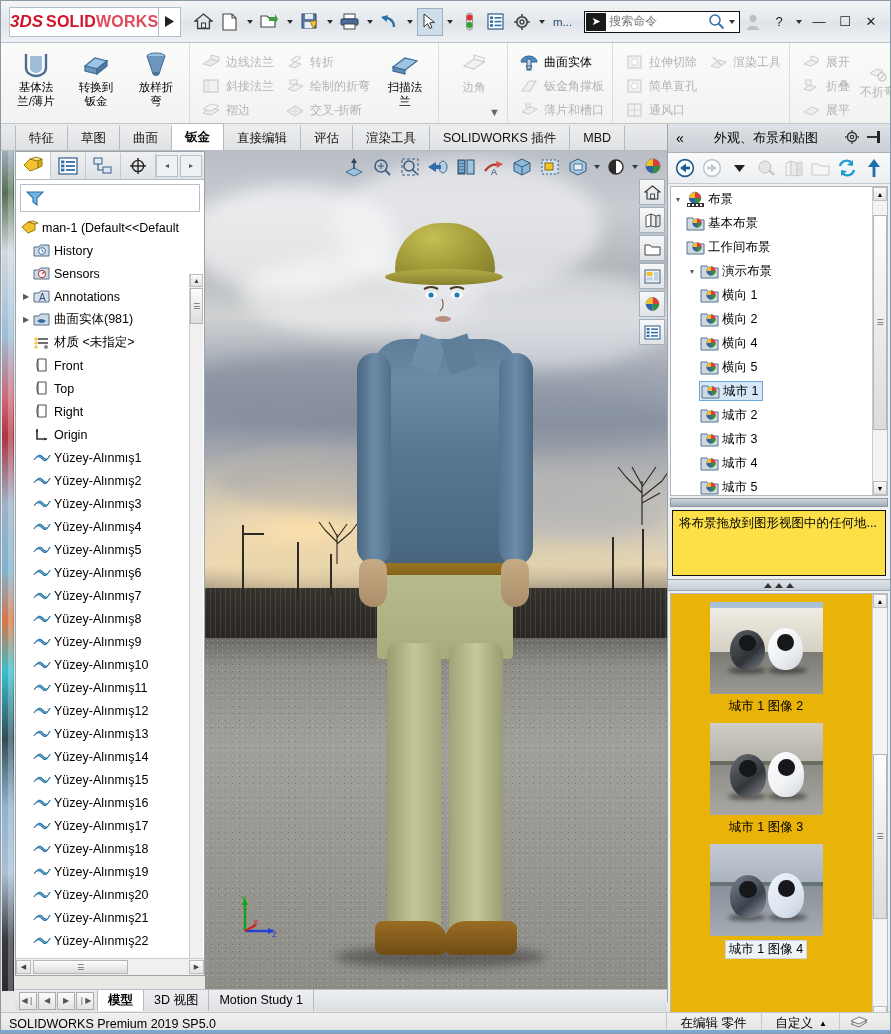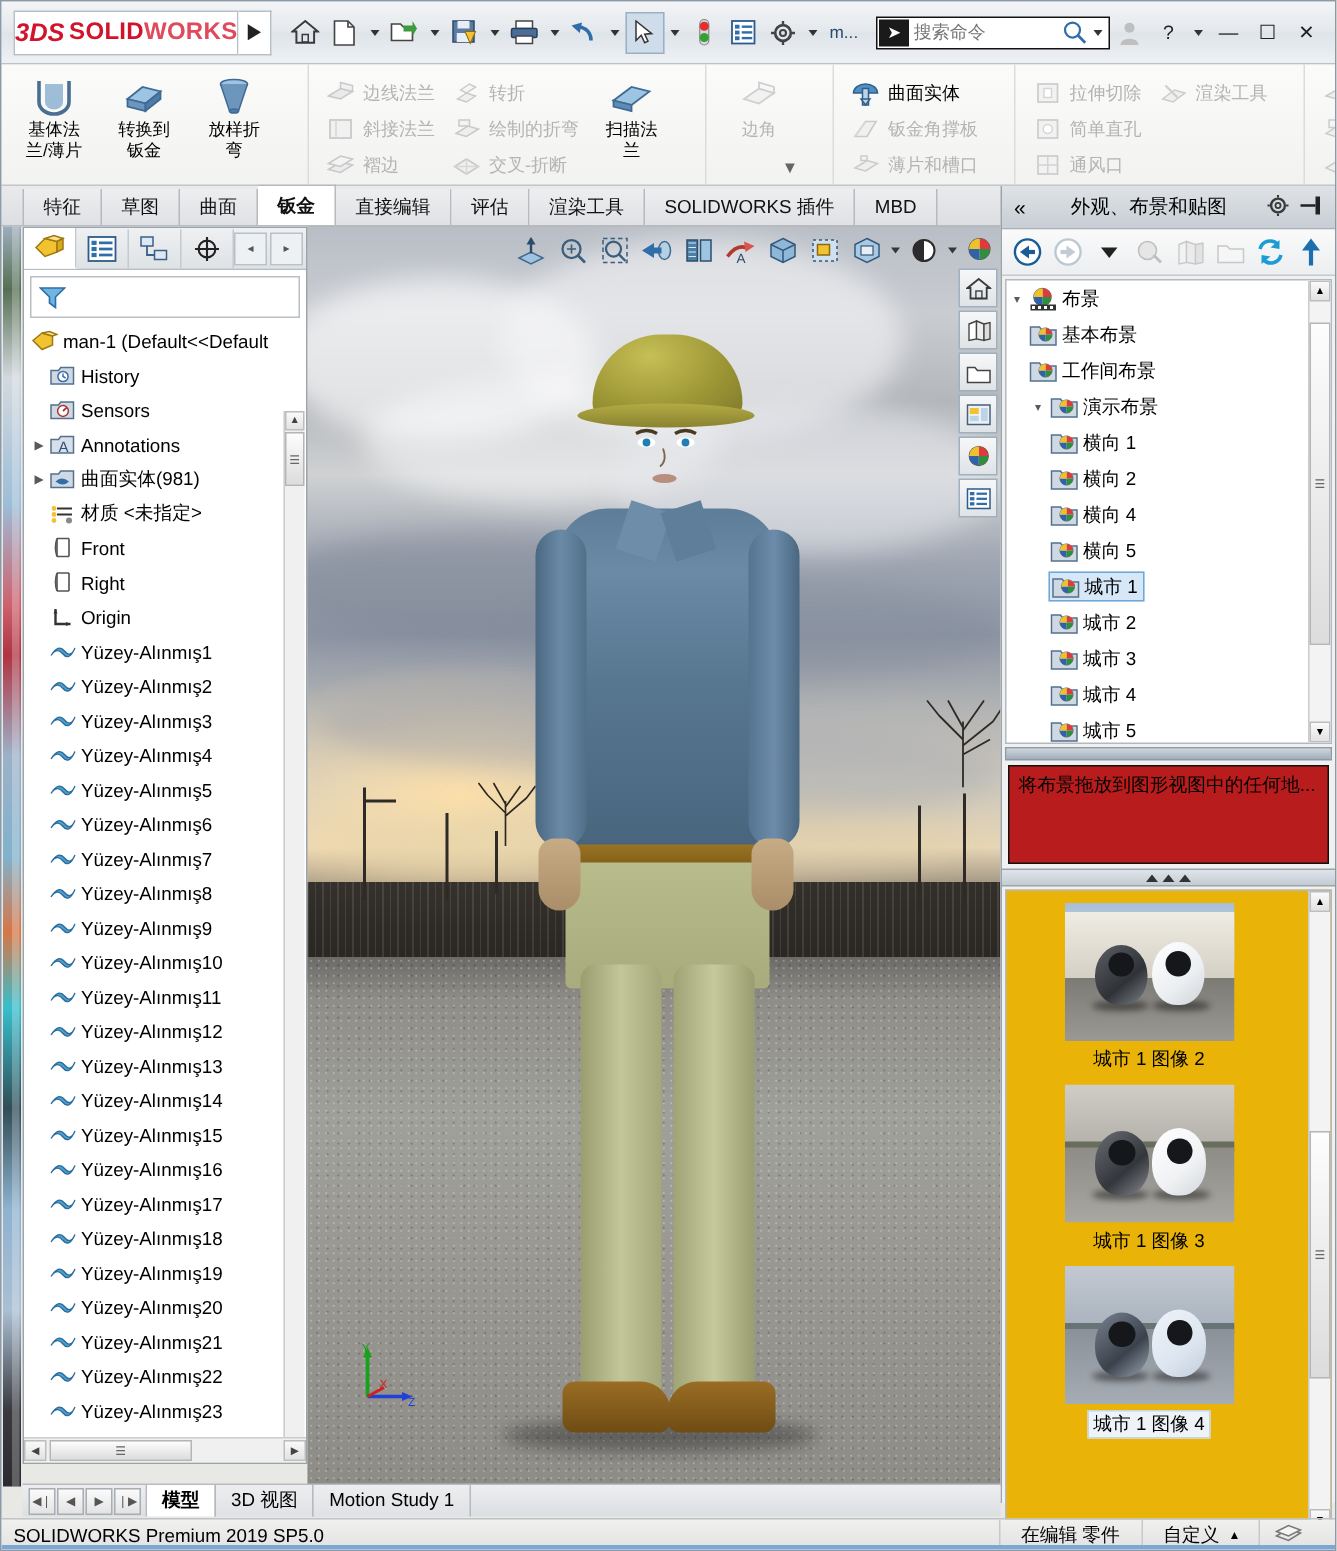--- a/index.html
+++ b/index.html
@@ -33,21 +33,21 @@
   .searchbox .si{width:20px;height:18px;background:#1a1a1a;color:#fff;display:flex;
     align-items:center;justify-content:center;font-size:11px;margin:1px 3px 1px 1px;}
   .search-ph{flex:1;color:#777;font-size:12px;}
   .winbtns{display:flex;align-items:center;margin-left:auto;margin-right:6px;}
   .winbtn{width:26px;height:26px;display:flex;align-items:center;justify-content:center;color:#222;font-size:13px;}
 
   
   .ribbon{position:absolute;left:0;top:42px;width:889px;height:81px;
     background:linear-gradient(180deg,#fbfbfa 0%,#f2f2f0 100%);
     border-bottom:1px solid #c3c7cb;display:flex;box-sizing:border-box;}
-  .rgroup{display:flex;align-items:flex-start;padding:3px 19px 0 5px;border-right:1px solid #dcdcdc;height:100%;box-sizing:border-box;}
+  .rgroup{display:flex;align-items:flex-start;padding:3px 3px 0 5px;border-right:1px solid #dcdcdc;height:100%;box-sizing:border-box;}
   .rbig{width:60px;display:flex;flex-direction:column;align-items:center;padding-top:4px;}
   .rbig .gl{width:34px;height:30px;display:flex;align-items:center;justify-content:center;}
   .rbig .lbl{font-size:11.5px;text-align:center;line-height:12.5px;margin-top:1px;}
   .rcol{display:flex;flex-direction:column;justify-content:flex-start;padding-top:4px;}
   .rsm{display:flex;align-items:center;height:24px;padding:0 5px;white-space:nowrap;}
   .rsm .gl{width:22px;height:20px;display:flex;align-items:center;justify-content:center;margin-right:4px;}
   .rsm .lbl{font-size:12px;}
   .dim{color:#b4b4b4;}
   .rmore{align-self:flex-end;margin:0 4px 2px 4px;font-size:11px;color:#666;}
 
@@ -166,21 +166,21 @@
   .rn.lvl2{padding-left:28px;}
   .rn .sel{background:#d6e8f7;border:1px solid #6fa8d8;padding:0 4px 0 0;display:flex;align-items:center;}
   .rp-treescroll{position:absolute;right:0;top:0;width:14px;height:100%;background:#f3f3f3;border-left:1px solid #ccc;}
   .rp-treescroll .up,.rp-treescroll .dn{height:14px;background:linear-gradient(180deg,#fafafa,#e2e2e2);
     border:1px solid #bdbdbd;display:flex;align-items:center;justify-content:center;font-size:7px;box-sizing:border-box;}
   .rp-treescroll .dn{position:absolute;bottom:0;width:14px;}
   .rp-treescroll .th{position:absolute;top:28px;left:0;width:14px;height:215px;
     background:linear-gradient(180deg,#fdfdfd,#dcdcdc);border:1px solid #b5b5b5;box-sizing:border-box;
     display:flex;align-items:center;justify-content:center;font-size:8px;color:#666;}
   .rp-hsb{height:9px;background:linear-gradient(180deg,#cfd6dd,#9fadba);margin:0 2px;border:1px solid #8d9aa6;box-sizing:border-box;}
-  .tipbox{margin:3px 4px;height:66px;background:#b91c1c;border:1px solid #111;box-sizing:border-box;
+  .tipbox{margin:3px 4px;height:66px;background:#fde047;border:1px solid #111;box-sizing:border-box;
     padding:4px 6px;font-size:12.5px;line-height:16px;}
   .splitter{height:10px;display:flex;align-items:center;justify-content:center;gap:3px;
     background:linear-gradient(180deg,#dfe4e9,#c4ccd4);border-top:1px solid #9aa4ad;border-bottom:1px solid #9aa4ad;}
   .splitter i{width:0;height:0;border-left:4px solid transparent;border-right:4px solid transparent;border-bottom:5px solid #333;}
   .gallery{position:relative;height:428px;background:#eab308;overflow:hidden;border:1px solid #b3b9bf;margin:2px;box-sizing:border-box;}
   .gcell{width:190px;display:flex;flex-direction:column;align-items:center;margin-top:8px;}
   .gthumb{width:113px;height:92px;border:0;position:relative;overflow:hidden;}
   .gcap{font-size:12.5px;margin-top:4px;}
   .gcap.sel{background:#eef3f8;border:1px solid #c7d6e2;padding:0 3px;}
   .gscroll{position:absolute;right:0;top:0;width:14px;height:100%;background:#f3f3f3;border-left:1px solid #ccc;}
@@ -719,20 +719,29 @@
         <span class="tx">材质 &lt;未指定&gt;</span>
       </div>
       <div class="tn ind1">
         <span class="ic">
             <svg width="16" height="15" viewBox="0 0 16 15">
               <path d="M4 1 h8 M4 1 v12 M4 13 h8 M12 1 v12" fill="none" stroke="#555" stroke-width="1.1"></path>
               <path d="M4 1 q-2 6 0 12" fill="none" stroke="#555" stroke-width="1.1"></path>
             </svg>
           </span>
         <span class="tx">Front</span>
+      </div>
+      <div class="tn ind1">
+        <span class="ic">
+            <svg width="16" height="15" viewBox="0 0 16 15">
+              <path d="M4 1 h8 M4 1 v12 M4 13 h8 M12 1 v12" fill="none" stroke="#555" stroke-width="1.1"></path>
+              <path d="M4 1 q-2 6 0 12" fill="none" stroke="#555" stroke-width="1.1"></path>
+            </svg>
+          </span>
+        <span class="tx">Top</span>
       </div>
       <div class="tn ind1">
         <span class="ic">
             <svg width="16" height="15" viewBox="0 0 16 15">
               <path d="M4 1 h8 M4 1 v12 M4 13 h8 M12 1 v12" fill="none" stroke="#555" stroke-width="1.1"></path>
               <path d="M4 1 q-2 6 0 12" fill="none" stroke="#555" stroke-width="1.1"></path>
             </svg>
           </span>
         <span class="tx">Right</span>
       </div>

